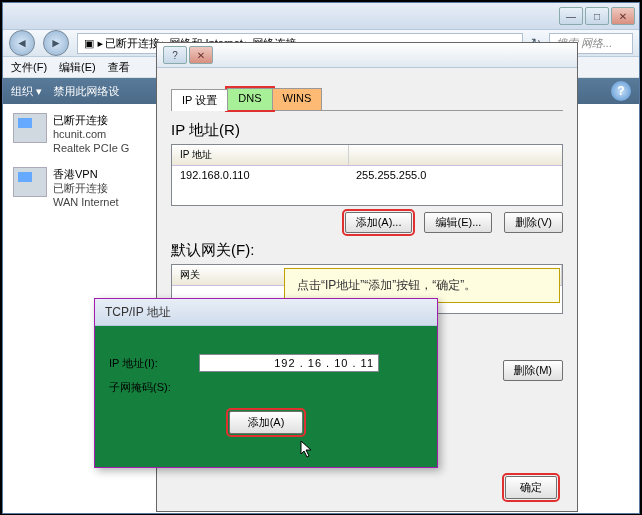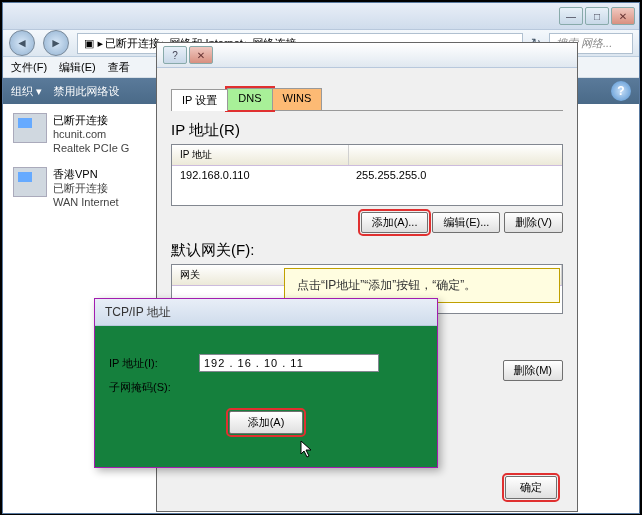--- a/index.html
+++ b/index.html
@@ -25,28 +25,28 @@
 .tab{padding:3px 10px;border:1px solid #999;border-bottom:none;background:#fdba74;margin-right:-1px;font-size:11px;cursor:pointer}
 .tab.active{background:#fff;position:relative;top:1px}
 .tab.hl{background:#a8f098;outline:2px solid #e03030}
 .grp{margin-bottom:8px}
 .grp-label{font-size:15px;margin-bottom:4px}
 .listview{border:1px solid #828790;background:#fff}
 .lv-head{display:flex;background:linear-gradient(#fff,#ece9d8);border-bottom:1px solid #cbd;font-size:10px}
 .lv-head div{padding:3px 8px;border-right:1px solid #d0d0d0}
 .lv-row{display:flex;font-size:11px}
 .lv-row div{padding:3px 8px}
-.btnrow{display:flex;justify-content:flex-end;gap:4px;margin-top:6px}
+.btnrow{display:flex;justify-content:flex-end;gap:12px;margin-top:6px}
 .btn{border:1px solid #707070;background:linear-gradient(#fff,#e0e0e0);padding:2px 10px;font-size:11px;cursor:pointer;border-radius:2px}
 .btn.hl{outline:2px solid #e03030;outline-offset:1px}
 .callout{position:absolute;background:#fffde0;border:1px solid #c0a000;padding:8px 12px;font-size:12px;color:#333}
 .sub-dlg{position:absolute;background:#15803d;border:1px solid #a21caf;box-shadow:3px 3px 8px rgba(0,0,0,.3)}
 .field{display:flex;align-items:center;margin:8px 0;font-size:11px}
 .field label{width:90px}
-.ipinput{border:1px solid #828790;background:#fff;padding:2px 4px;font-family:inherit;font-size:11px;width:170px;text-align:left;letter-spacing:1px}
+.ipinput{border:1px solid #828790;background:#fff;padding:2px 4px;font-family:inherit;font-size:11px;width:170px;text-align:right;letter-spacing:1px}
 .cursor{position:absolute;width:16px;height:20px;pointer-events:none}
 .cursor:before{content:"";position:absolute;border-left:2px solid #000;border-top:2px solid #000;width:8px;height:12px;transform:skewX(-15deg);background:#fff}
 .crumb{background:#fff;border:1px solid #b0c0d0;padding:2px 6px;font-size:11px;flex:1;display:flex;align-items:center;gap:2px}
 .crumb span{cursor:pointer}
 .search{border:1px solid #b0c0d0;background:#fff;padding:2px 6px;font-size:11px;width:70px;color:#888;font-style:italic}
 .navbtn{width:24px;height:24px;border-radius:50%;background:radial-gradient(#d8e8f8,#90b0d0);border:1px solid #789;cursor:pointer;display:flex;align-items:center;justify-content:center;color:#456;font-size:12px}
 .helpico{width:20px;height:20px;border-radius:50%;background:radial-gradient(#c8e0f8,#5090d0);color:#fff;display:flex;align-items:center;justify-content:center;font-size:12px;font-weight:bold;margin-left:auto}
 </style>
 </head>
 <body>

